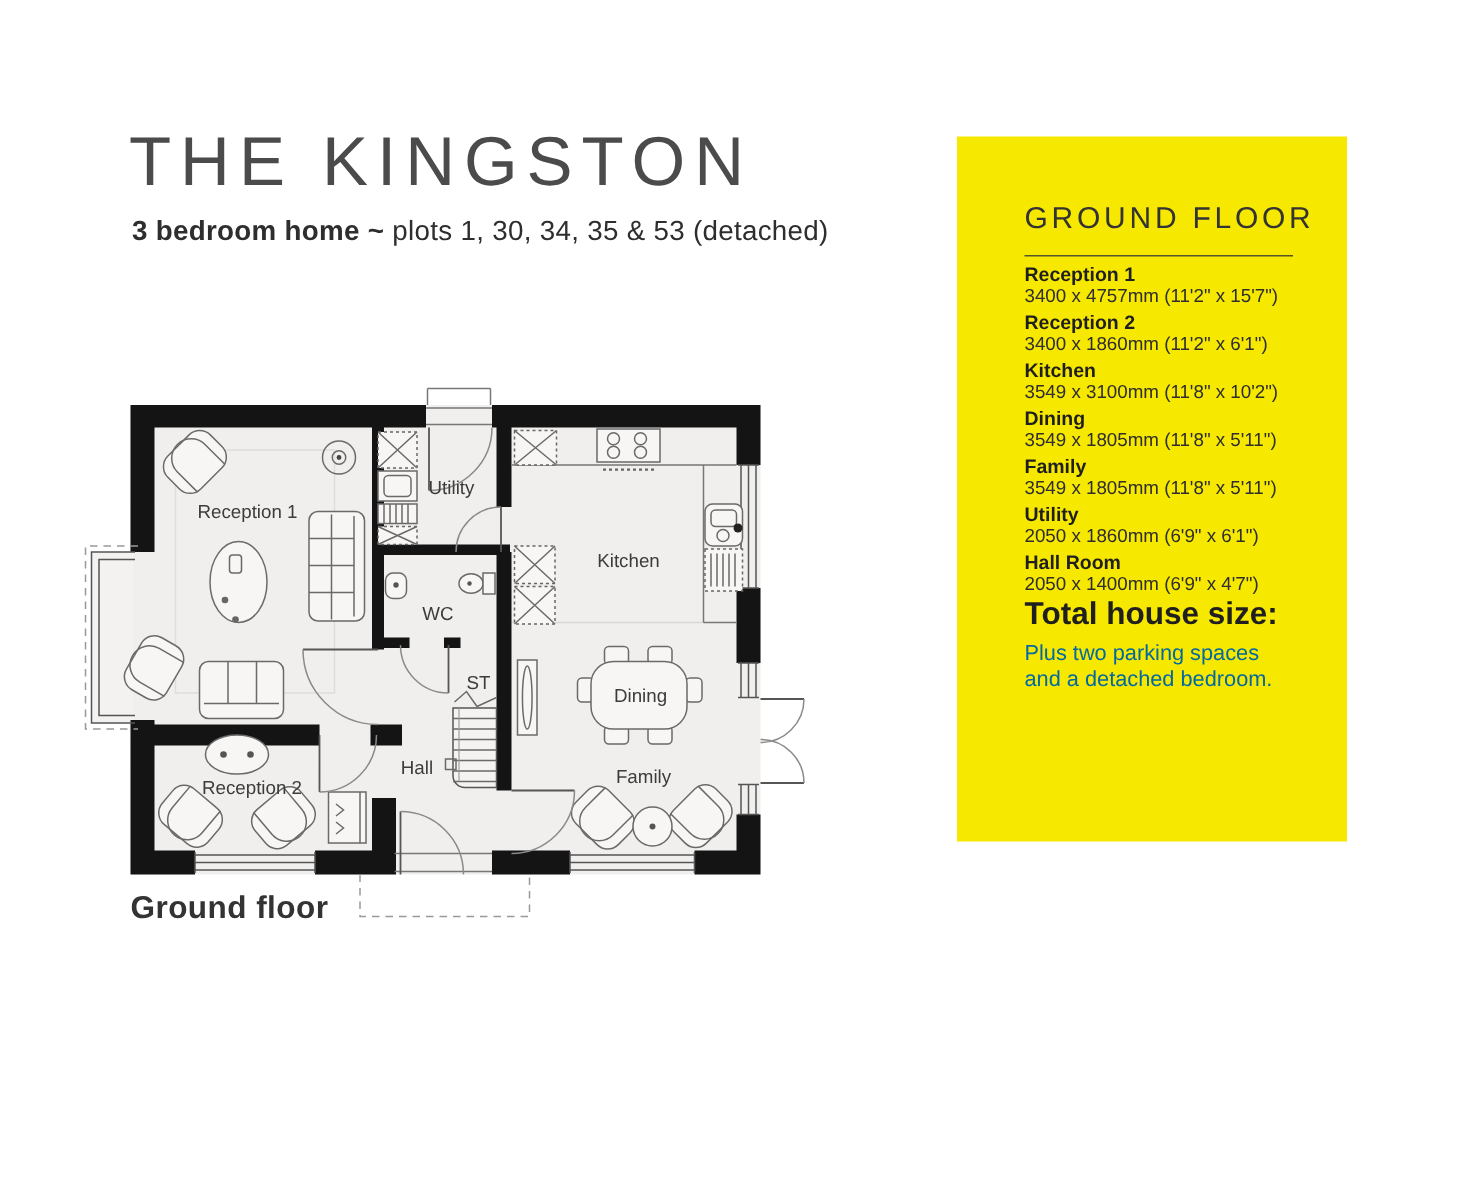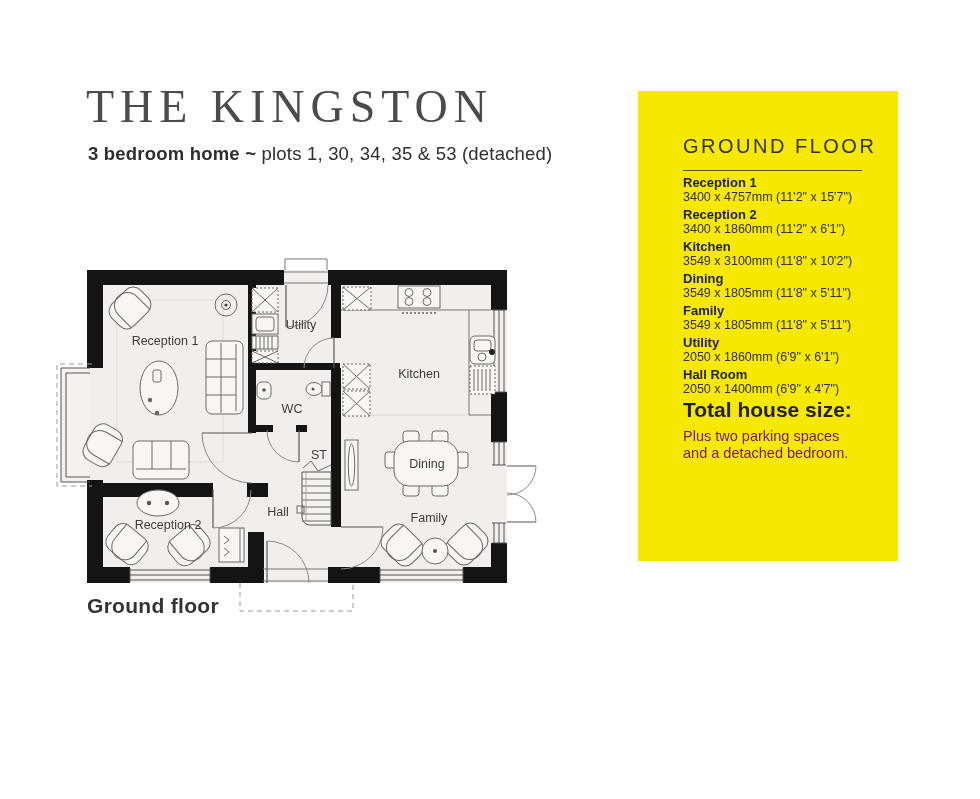--- a/index.html
+++ b/index.html
@@ -4,21 +4,21 @@
 <style>
   html,body { margin:0; padding:0; }
   body {
     width:980px; height:799px; position:relative; overflow:hidden;
     background:#ffffff;
     font-family:"Liberation Sans", sans-serif;
   }
   .title {
     position:absolute; left:86px; top:80px; margin:0;
     font-size:46px; font-weight:200; letter-spacing:0.13em;
-    color:#4b4b4b; white-space:nowrap;font-family:Liberation Serif, serif;
+    color:#4b4b4b; white-space:nowrap;
   }
   .subtitle {
     position:absolute; left:88px; top:143px; margin:0;
     font-size:18.5px; color:#2e2e2e; letter-spacing:0.2px;text-align:right;
   }
   .subtitle strong { font-weight:700; }
   .plan-svg { position:absolute; left:50px; top:255px; }
   .floor-label {
     position:absolute; left:87px; top:594px;
     font-size:21px; font-weight:600; color:#333; letter-spacing:0.3px;
@@ -31,21 +31,21 @@
   .panel h2 {
     margin:0; font-size:20px; font-weight:400; letter-spacing:2.5px;
     color:#333; padding-bottom:12px; border-bottom:1px solid #55552a;
     white-space:nowrap;
   }
   .rooms { margin-top:4px; }
   .room-item { margin:0 0 2px 0; }
   .room-name { font-size:13px; font-weight:700; color:#1f1f1f; line-height:15px; }
   .room-dims { font-size:12.5px; color:#2e2e2e; line-height:15px; white-space:nowrap; }
   .total { font-size:21px; font-weight:700; color:#1f1f1f; line-height:22px; }
-  .note { margin-top:7px; font-size:14.5px; color:#701a75; line-height:17px; }
+  .note { margin-top:7px; font-size:14.5px; color:#0369a1; line-height:17px; }
   
   .plan-svg text {
     font-family:"Liberation Sans", sans-serif;
     font-size:12.5px; fill:#3c3c3c; text-anchor:middle;
   }
   .wall { fill:#141414; stroke:none; }
   .thin { stroke:#555; stroke-width:1; fill:none; }
   .thin2 { stroke:#777; stroke-width:1; fill:none; }
   .furn { stroke:#6a6a6a; stroke-width:1; fill:#f7f6f4; }
   .furnn { stroke:#6a6a6a; stroke-width:1; fill:none; }

